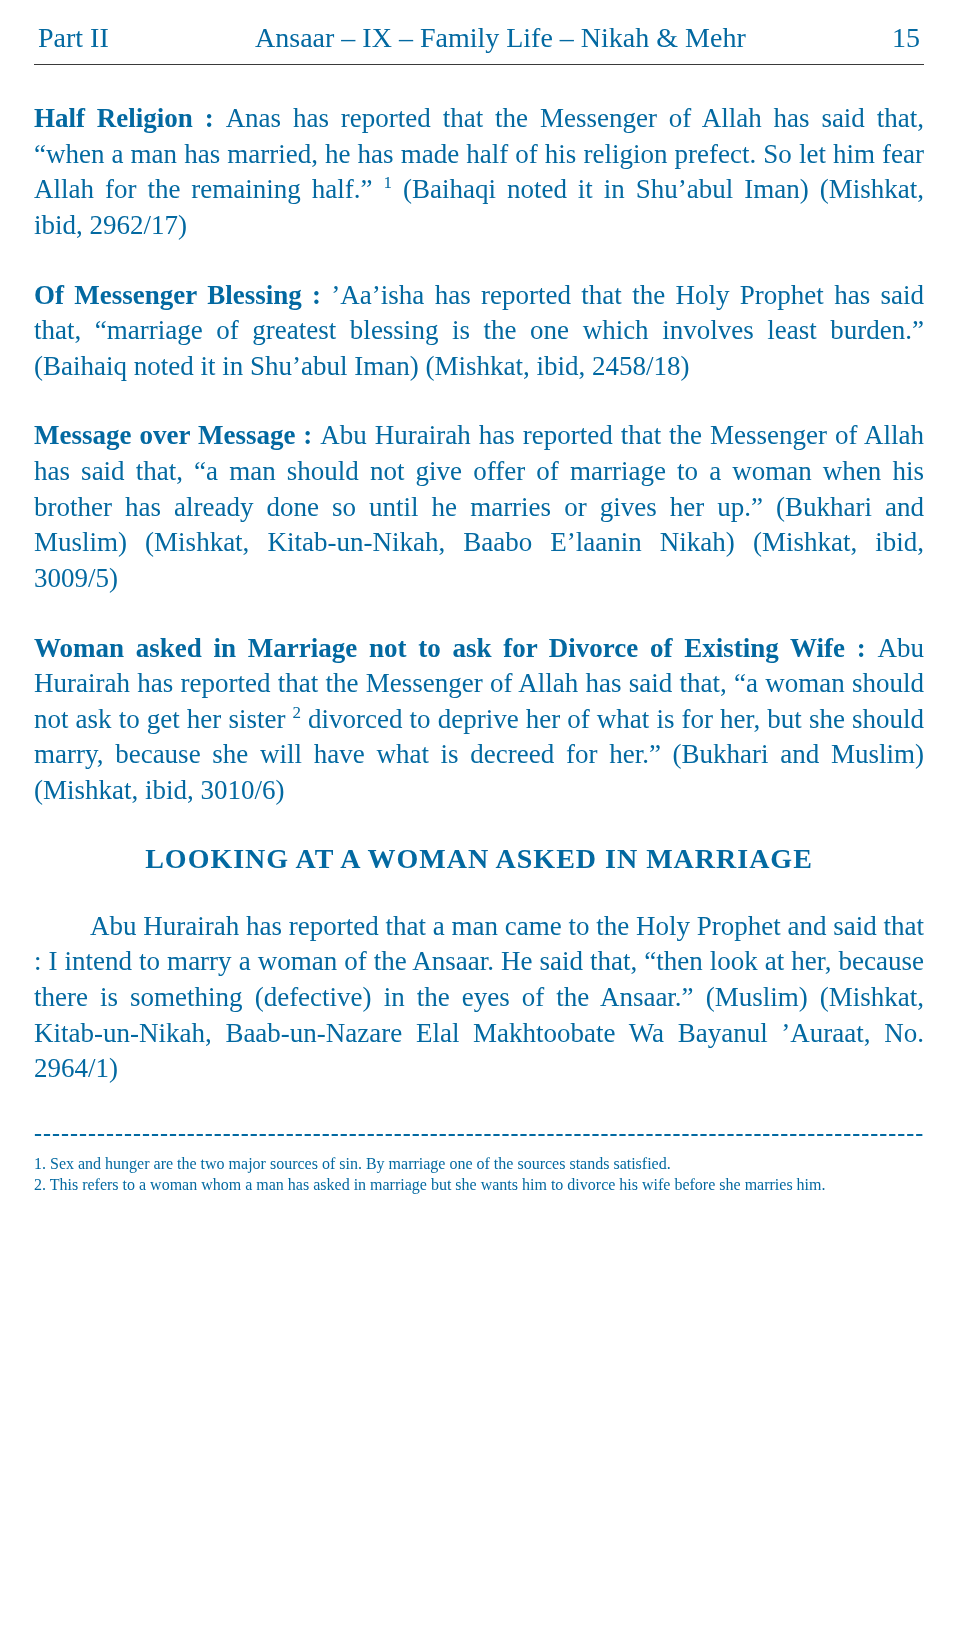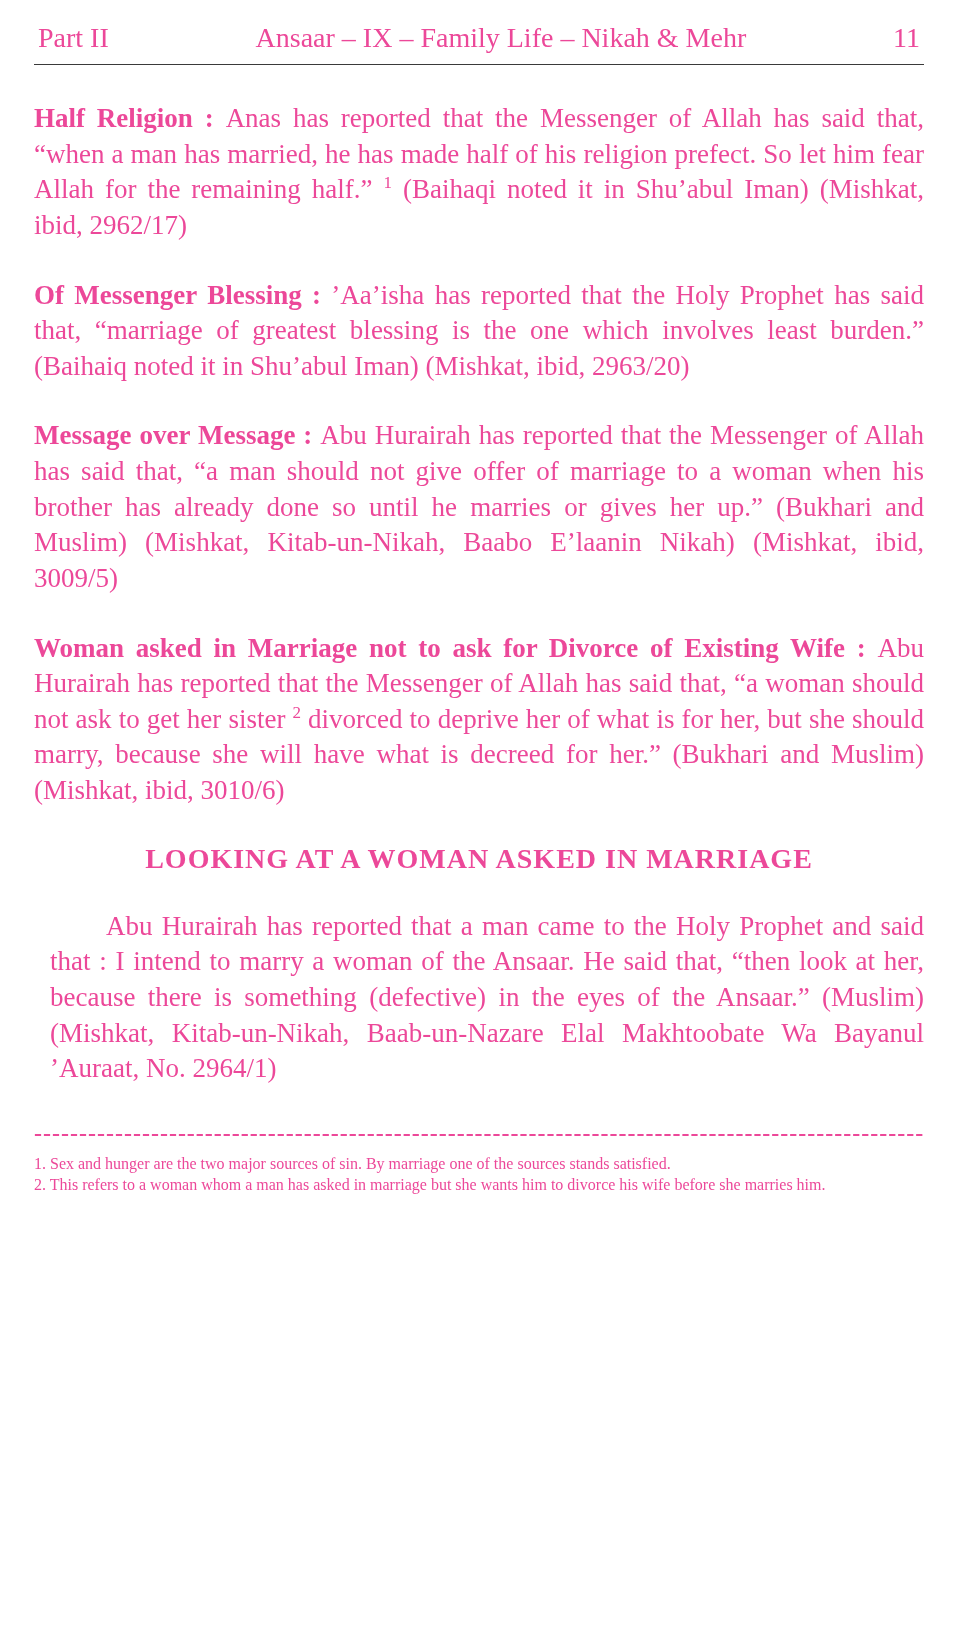--- a/index.html
+++ b/index.html
@@ -3,21 +3,21 @@
 <meta charset="utf-8">
 <style>
   * { margin: 0; padding: 0; box-sizing: border-box; }
   html, body { background: #ffffff; }
   .page {
     position: relative;
     width: 960px;
     height: 1629px;
     margin: 0 auto;
     background: #ffffff;
-    color: #ec4899;
+    color: #0369a1;
     font-family: "Liberation Serif", serif;
     padding: 20px 36px 0 34px;
     overflow: hidden;
   }
   .header {
     display: flex;
     align-items: baseline;
     font-size: 28px;
     padding: 2px 4px 10px 4px;
     border-bottom: 1.5px solid #3a3a3a;
@@ -41,21 +41,21 @@
     top: -10px;
     vertical-align: baseline;
   }
   .section-heading {
     font-size: 28px;
     font-weight: bold;
     text-align: center;
     letter-spacing: 1px;
     margin: 6px 0 34px 0;
   }
-  .firstline-indent { text-indent: 56px; margin-left: 16px; }
+  .firstline-indent { text-indent: 56px; }
   .footnote-sep {
     font-size: 24px;
     font-weight: bold;
     letter-spacing: 1px;
     line-height: 1;
     white-space: nowrap;
     overflow: hidden;
     margin: 16px 0 8px 0;
   }
   .footnote {
@@ -65,28 +65,28 @@
   }
 </style>
 </head>
 <body>
 
 <div class="page">
 
   <div class="header">
     <span class="header-left">Part II</span>
     <span class="header-center"><span>Ansaar – IX – </span><span class="i">Family Life – Nikah &amp; Mehr</span></span>
-    <span class="header-right">11</span>
+    <span class="header-right">15</span>
   </div>
 
   <div class="content">
 
     <p class="para"><span class="b">Half Religion : </span><span>Anas has reported that the Messenger of Allah has said that, “when a man has married, he has made half of his religion prefect. So let him fear Allah for the remaining half.” </span><sup>1</sup><span> (</span><span class="i">Baihaqi</span><span> noted it in </span><span class="i">Shu’abul Iman</span><span>) (</span><span class="i">Mishkat, ibid,</span><span> 2962/17)</span></p>
 
-    <p class="para"><span class="b">Of Messenger Blessing : </span><span>’Aa’isha has reported that the Holy Prophet has said that, “marriage of greatest blessing is the one which involves least burden.” (</span><span class="i">Baihaiq</span><span> noted it in </span><span class="i">Shu’abul Iman</span><span>) (</span><span class="i">Mishkat, ibid,</span><span> 2963/20)</span></p>
+    <p class="para"><span class="b">Of Messenger Blessing : </span><span>’Aa’isha has reported that the Holy Prophet has said that, “marriage of greatest blessing is the one which involves least burden.” (</span><span class="i">Baihaiq</span><span> noted it in </span><span class="i">Shu’abul Iman</span><span>) (</span><span class="i">Mishkat, ibid,</span><span> 2458/18)</span></p>
 
     <p class="para"><span class="b">Message over Message : </span><span>Abu Hurairah has reported that the Messenger of Allah has said that, “a man should not give offer of marriage to a woman when his brother has already done so until he marries or gives her up.” (</span><span class="i">Bukhari</span><span> and </span><span class="i">Muslim</span><span>) (</span><span class="i">Mishkat, Kitab-un-Nikah, Baabo E’laanin Nikah</span><span>) (</span><span class="i">Mishkat, ibid,</span><span> 3009/5)</span></p>
 
     <p class="para"><span class="b">Woman asked in Marriage not to ask for Divorce of Existing Wife : </span><span>Abu Hurairah has reported that the Messenger of Allah has said that, “a woman should not ask to get her sister </span><sup>2</sup><span> divorced to deprive her of what is for her, but she should marry, because she will have what is decreed for her.” (</span><span class="i">Bukhari</span><span> and </span><span class="i">Muslim</span><span>) (</span><span class="i">Mishkat, ibid,</span><span> 3010/6)</span></p>
 
     <h2 class="section-heading">LOOKING AT A WOMAN ASKED IN MARRIAGE</h2>
 
     <p class="para firstline-indent"><span>Abu Hurairah has reported that a man came to the Holy Prophet and said that : I intend to marry a woman of the Ansaar. He said that, “then look at her, because there is something (defective) in the eyes of the Ansaar.” (</span><span class="i">Muslim</span><span>) (</span><span class="i">Mishkat, Kitab-un-Nikah, Baab-un-Nazare Elal Makhtoobate Wa Bayanul ’Auraat,</span><span> No. 2964/1)</span></p>
 
     <div class="footnote-sep">-----------------------------------------------------------------------------------------------------------------------</div>

